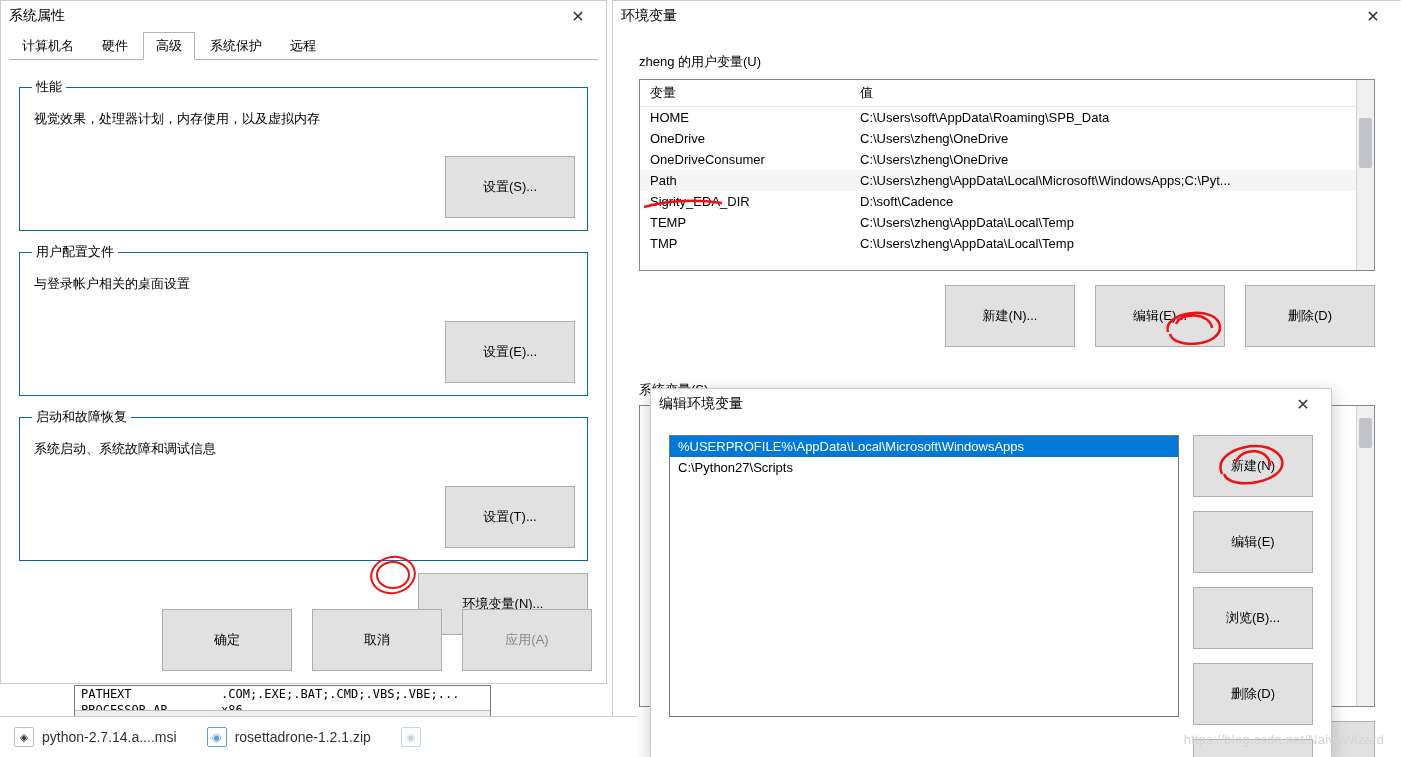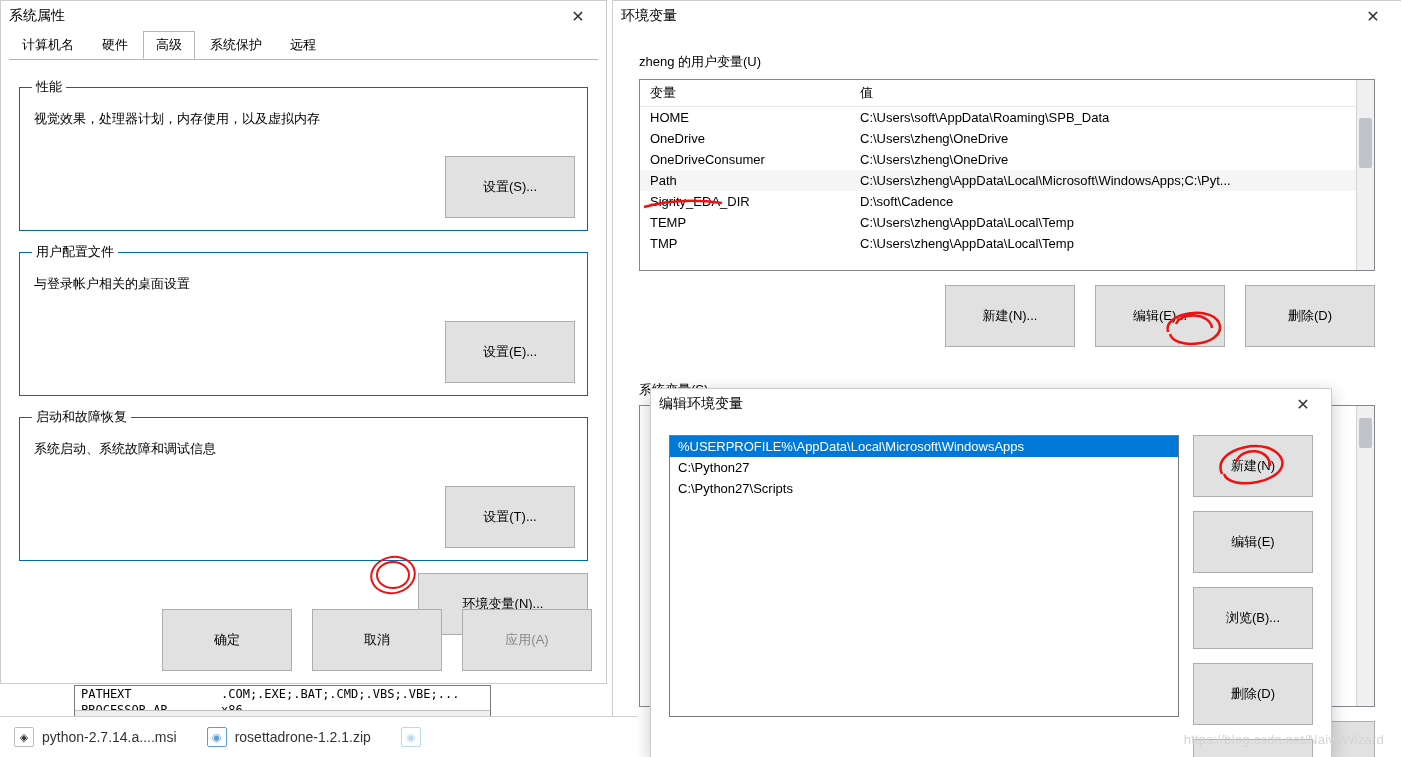--- a/index.html
+++ b/index.html
@@ -1,20 +1,20 @@
 <!DOCTYPE html>
 <html><head>
 <meta charset="utf-8">
 <style>
   html,body{margin:0;padding:0;height:100%;font-family:"Microsoft YaHei","Segoe UI",Tahoma,sans-serif;font-size:13px;color:#000;background:#fff}
   body{width:1402px;height:757px;position:relative;overflow:hidden}
   .window{position:absolute;background:#fff;border:1px solid #ccc}
   .titlebar{display:flex;align-items:center;justify-content:space-between;height:30px;padding:0 8px;font-size:14px}
   .titlebar .close{font-size:16px;font-weight:normal;color:#333;width:40px;text-align:center;cursor:default}
-  .tabs{display:flex;align-items:flex-start;border-bottom:1px solid #b5b5b5;margin:0 8px;height:28px}
+  .tabs{display:flex;align-items:center;border-bottom:1px solid #b5b5b5;margin:0 8px;height:28px}
   .tab{padding:4px 12px;border:1px solid transparent;border-bottom:none;margin-right:2px;cursor:default;line-height:18px}
   .tab.active{border:1px solid #b5b5b5;border-bottom:1px solid #fff;margin-bottom:-1px;background:#fff}
   .inner{padding:12px 18px}
   fieldset{border:1px solid #0369a1;margin:6px 0 12px 0;padding:10px 12px 12px 12px}
   legend{padding:0 4px;font-size:13px}
   .btn{display:inline-flex;align-items:center;justify-content:center;height:28px;min-width:100px;padding:16px 14px;background:#e1e1e1;border:1px solid #adadad;cursor:default;font-size:13px}
   .btn-row{display:flex;justify-content:flex-end;gap:20px;margin-top:8px}
   .right-align{display:flex;justify-content:flex-end}
   .desc{margin:4px 0 10px 2px}
   .tbl-wrap{border:1px solid #828790;height:190px;display:flex}
@@ -186,21 +186,20 @@
 
 <div class="window" style="left:650px;top:388px;width:680px;height:368px;box-shadow:0 4px 16px rgba(0,0,0,.22)">
   <div class="titlebar">
     <span>编辑环境变量</span>
     <span class="close">✕</span>
   </div>
   <div style="display:flex;padding:16px 18px 10px 18px">
     <div class="list-wrap" style="flex:1">
       <div id="path-list">
           <div class="list-item sel">%USERPROFILE%\AppData\Local\Microsoft\WindowsApps</div>
-          <div class="list-item">C:\Python27</div>
           <div class="list-item">C:\Python27\Scripts</div>
         </div>
     </div>
     <div class="side-btns">
       <div class="btn">新建(N)</div>
       <div class="btn">编辑(E)</div>
       <div class="btn">浏览(B)...</div>
       <div class="btn">删除(D)</div>
       <div class="btn">上移(U)</div>
       <div class="btn">下移(O)</div>

